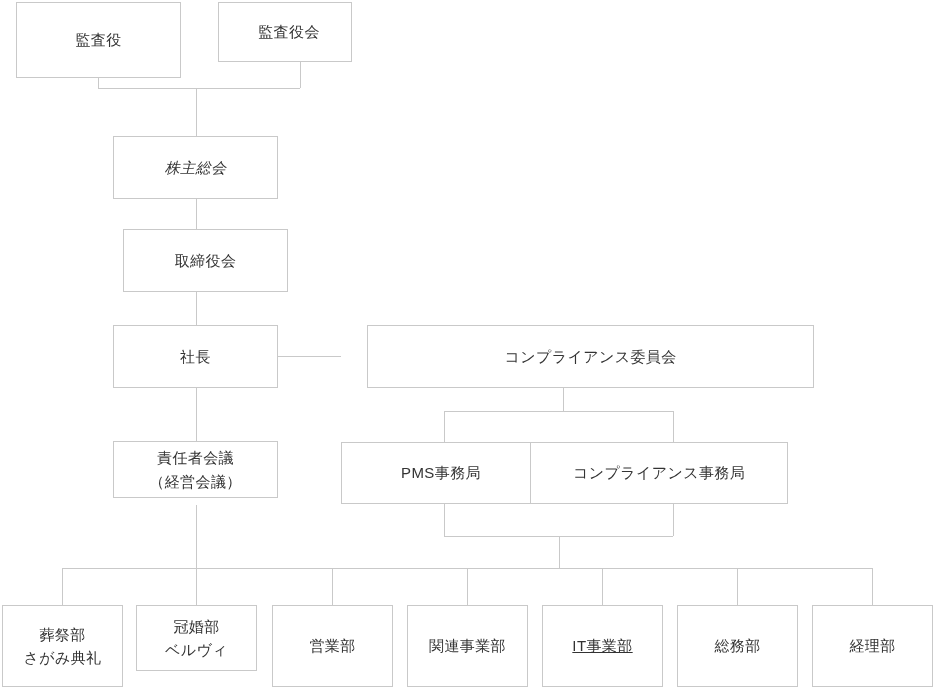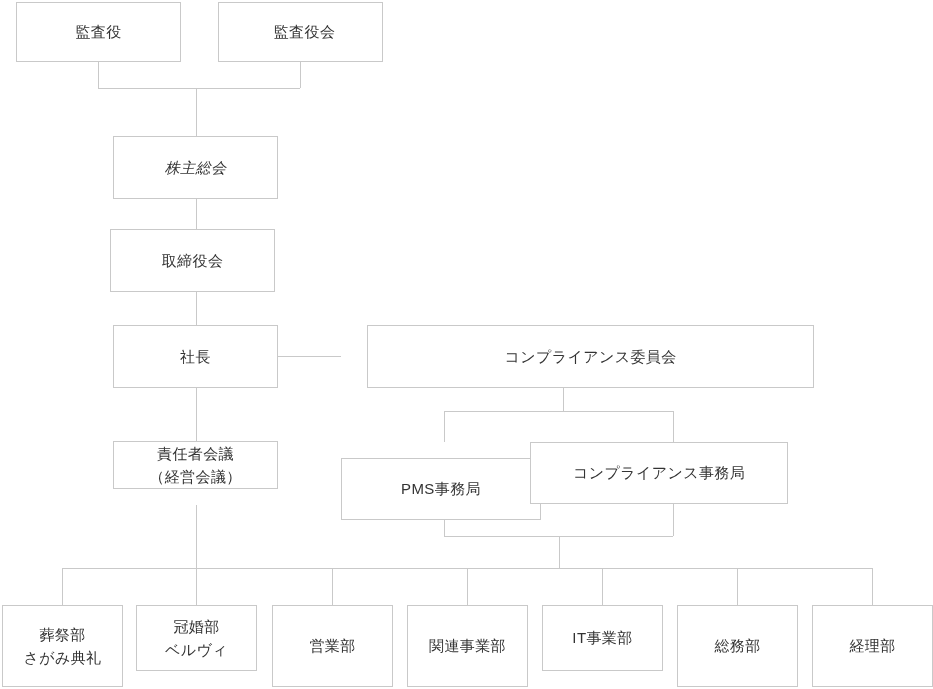--- a/index.html
+++ b/index.html
@@ -71,63 +71,63 @@
     <div class="connector v" style="left: 559px; top: 536px; height: 33px; background: rgb(201, 201, 201);"></div>
     <div class="connector v" style="left: 196px; top: 505px; height: 64px; background: rgb(201, 201, 201);"></div>
     <div class="connector h" style="left: 62px; top: 568px; width: 811px; background: rgb(201, 201, 201);"></div>
     <div class="connector v" style="left: 62px; top: 568px; height: 38px; background: rgb(201, 201, 201);"></div>
     <div class="connector v" style="left: 196px; top: 568px; height: 38px; background: rgb(201, 201, 201);"></div>
     <div class="connector v" style="left: 332px; top: 568px; height: 38px; background: rgb(201, 201, 201);"></div>
     <div class="connector v" style="left: 467px; top: 568px; height: 38px; background: rgb(201, 201, 201);"></div>
     <div class="connector v" style="left: 602px; top: 568px; height: 38px; background: rgb(201, 201, 201);"></div>
     <div class="connector v" style="left: 737px; top: 568px; height: 38px; background: rgb(201, 201, 201);"></div>
     <div class="connector v" style="left: 872px; top: 568px; height: 38px; background: rgb(201, 201, 201);"></div>
-    <div class="node" style="left: 16px; top: 2px; width: 165px; height: 60px; border-color: rgb(201, 201, 201); color: rgb(51, 51, 51);">
+    <div class="node" style="left: 16px; top: 2px; width: 165px; height: 76px; border-color: rgb(201, 201, 201); color: rgb(51, 51, 51);">
       <span>監査役</span>
     </div>
-    <div class="node" style="left: 218px; top: 2px; width: 165px; height: 60px; border-color: rgb(201, 201, 201); color: rgb(51, 51, 51); padding-left: 8px;">
+    <div class="node" style="left: 218px; top: 2px; width: 134px; height: 60px; border-color: rgb(201, 201, 201); color: rgb(51, 51, 51); padding-left: 8px;">
       <span>監査役会</span>
     </div>
     <div class="node" style="left: 113px; top: 136px; width: 165px; height: 63px; border-color: rgb(201, 201, 201); color: rgb(51, 51, 51); font-style: italic;">
       <span>株主総会</span>
     </div>
-    <div class="node" style="left: 110px; top: 229px; width: 165px; height: 63px; border-color: rgb(201, 201, 201); color: rgb(51, 51, 51); text-align: right;">
+    <div class="node" style="left: 123px; top: 229px; width: 165px; height: 63px; border-color: rgb(201, 201, 201); color: rgb(51, 51, 51); text-align: right;">
       <span>取締役会</span>
     </div>
     <div class="node" style="left: 113px; top: 325px; width: 165px; height: 63px; border-color: rgb(201, 201, 201); color: rgb(51, 51, 51); text-align: right;">
       <span>社長</span>
     </div>
     <div class="node" style="left: 341px; top: 325px; width: 447px; height: 63px; border-color: rgb(201, 201, 201); color: rgb(51, 51, 51); margin-left: 26px;">
       <span>コンプライアンス委員会</span>
     </div>
-    <div class="node" style="left: 113px; top: 441px; width: 165px; height: 48px; border-color: rgb(201, 201, 201); color: rgb(51, 51, 51);">
+    <div class="node" style="left: 113px; top: 441px; width: 165px; height: 57px; border-color: rgb(201, 201, 201); color: rgb(51, 51, 51);">
       <span>責任者会議</span>
       <span class="line2">（経営会議）</span>
     </div>
-    <div class="node" style="left: 341px; top: 442px; width: 200px; height: 62px; border-color: rgb(201, 201, 201); color: rgb(51, 51, 51); margin-top: 16px;">
+    <div class="node" style="left: 341px; top: 442px; width: 200px; height: 62px; border-color: rgb(201, 201, 201); color: rgb(51, 51, 51);">
       <span>PMS事務局</span>
     </div>
     <div class="node" style="left: 530px; top: 442px; width: 258px; height: 62px; border-color: rgb(201, 201, 201); color: rgb(51, 51, 51);">
       <span>コンプライアンス事務局</span>
     </div>
     <div class="node" style="left: 2px; top: 605px; width: 121px; height: 82px; border-color: rgb(201, 201, 201); color: rgb(51, 51, 51);">
       <span>葬祭部</span>
       <span class="line2">さがみ典礼</span>
     </div>
     <div class="node" style="left: 136px; top: 605px; width: 121px; height: 66px; border-color: rgb(201, 201, 201); color: rgb(51, 51, 51);">
       <span>冠婚部</span>
       <span class="line2">ベルヴィ</span>
     </div>
     <div class="node" style="left: 272px; top: 605px; width: 121px; height: 82px; border-color: rgb(201, 201, 201); color: rgb(51, 51, 51);">
       <span>営業部</span>
     </div>
     <div class="node" style="left: 407px; top: 605px; width: 121px; height: 82px; border-color: rgb(201, 201, 201); color: rgb(51, 51, 51); justify-content: center;">
       <span>関連事業部</span>
     </div>
-    <div class="node" style="left: 542px; top: 605px; width: 121px; height: 66px; border-color: rgb(201, 201, 201); color: rgb(51, 51, 51);">
+    <div class="node" style="left: 542px; top: 605px; width: 121px; height: 82px; border-color: rgb(201, 201, 201); color: rgb(51, 51, 51); text-decoration: underline;">
       <span>IT事業部</span>
     </div>
     <div class="node" style="left: 812px; top: 605px; width: 121px; height: 82px; border-color: rgb(201, 201, 201); color: rgb(51, 51, 51);">
       <span>経理部</span>
     </div>
     <div class="node" style="left: 677px; top: 605px; width: 121px; height: 82px; border-color: rgb(201, 201, 201); color: rgb(51, 51, 51);">
       <span>総務部</span>
     </div>
   </div>
 

